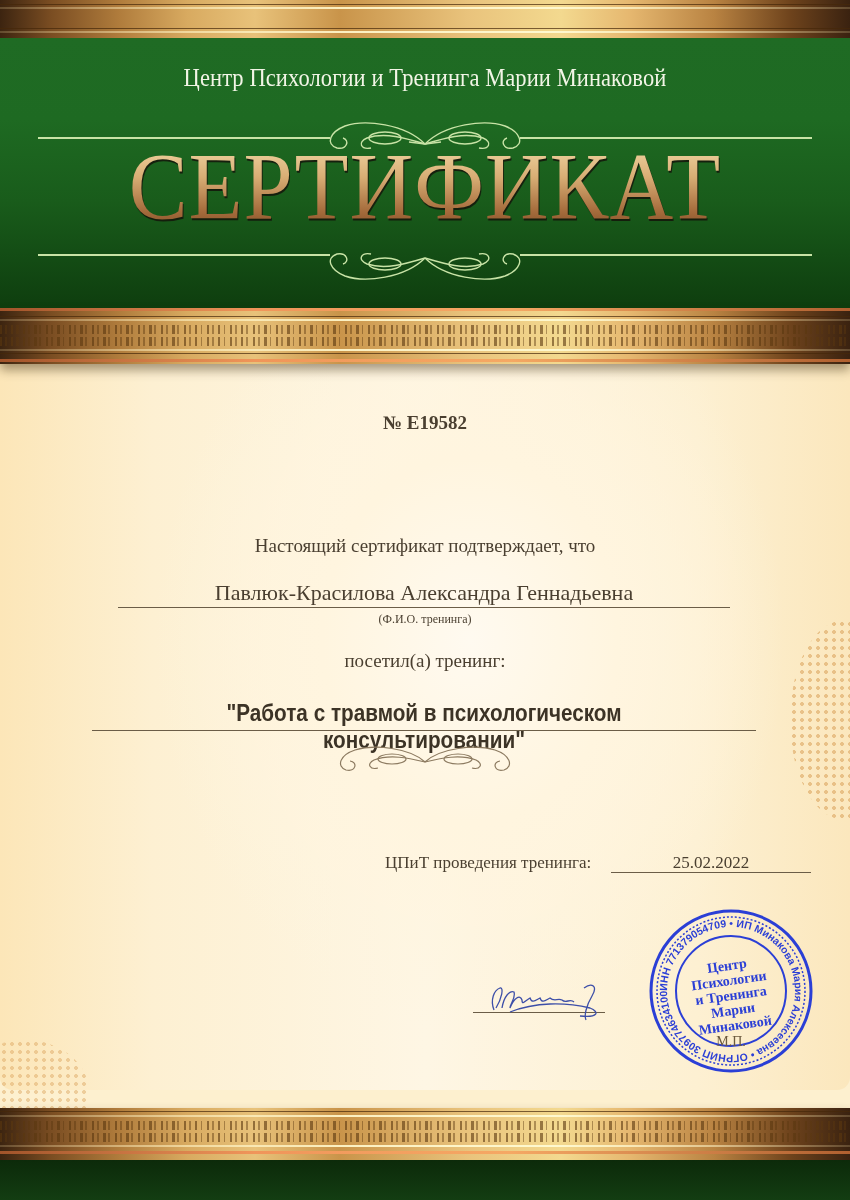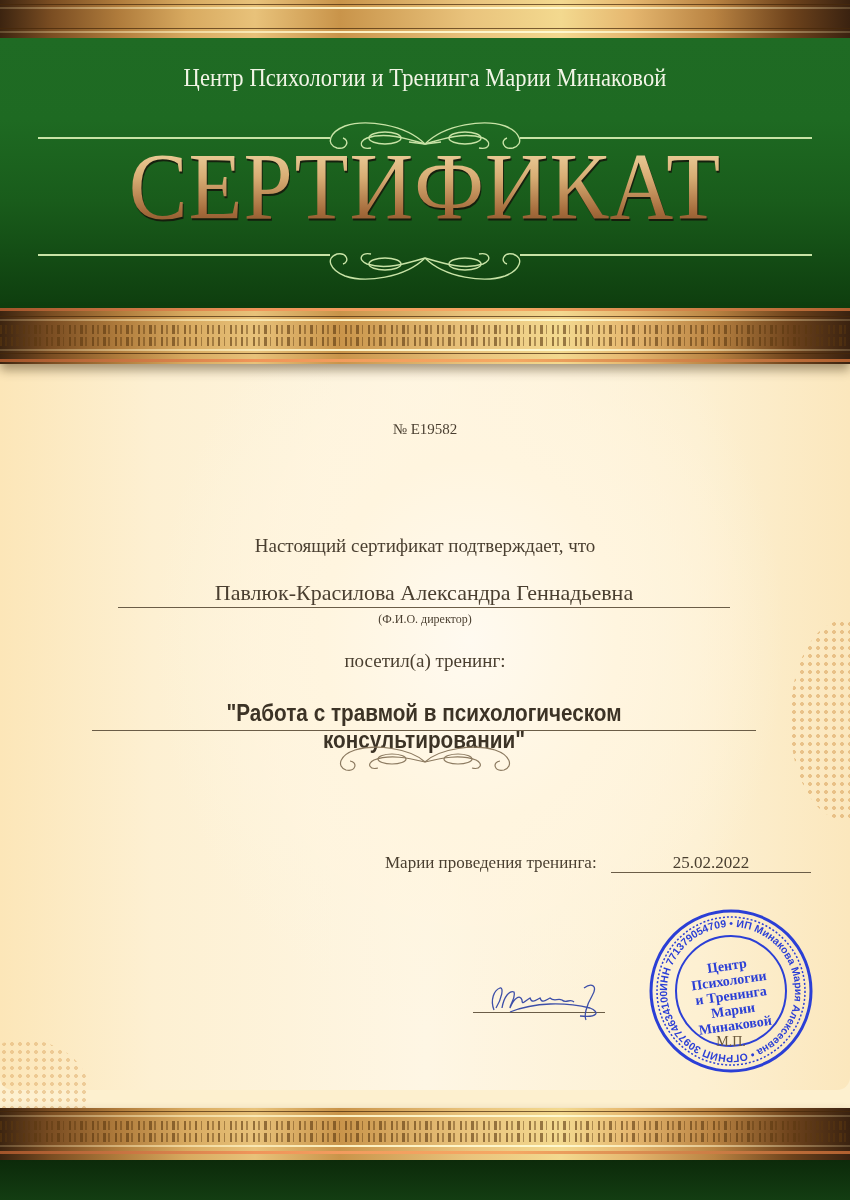--- a/index.html
+++ b/index.html
@@ -65,21 +65,21 @@
       line-height: 1;
       color: #d9b27a;
       background: linear-gradient(180deg, #f4dcaa 0%, #d8ad74 40%, #a56c3c 75%, #7d4b24 100%);
       -webkit-background-clip: text; background-clip: text;
       -webkit-text-fill-color: transparent;
       filter: drop-shadow(1px 2px 0 rgba(20,20,10,0.85));
       transform: scaleX(0.92);
     }
 
     .text { position: absolute; width: 850px; left: 0; text-align: center; color: #4a3f30; }
-    .number { top: 421px; font-size: 15px; }
+    .number { top: 412px; font-size: 19px; font-weight: bold; }
     .confirm { top: 535px; font-size: 19px; }
     .name { top: 580px; font-size: 22px; left: 118px; width: 612px; }
     .name-line { position: absolute; left: 118px; top: 607px; width: 612px; height: 1px; background: #6b5d47; }
     .name-caption { top: 612px; font-size: 12px; }
     .attended { top: 650px; font-size: 19px; text-align: center; }
     .training { top: 700px; font-size: 23px; font-weight: bold; left: 92px; width: 664px; color: #3c3326; font-family: "Liberation Sans", sans-serif; transform: scaleX(0.9); }
     .training-line { position: absolute; left: 92px; top: 730px; width: 664px; height: 1px; background: #6b5d47; }
     .ornament-brown { position: absolute; left: 320px; top: 740px; width: 210px; height: 38px; }
 
     .date-label { position: absolute; left: 385px; top: 853px; font-size: 17px; color: #4a3f30; }
@@ -163,37 +163,37 @@
     <div class="stripe pattern" style="top:29px"></div>
     <div class="stripe hl" style="top:41px"></div>
     <div class="stripe dk" style="top:45px"></div>
     <div class="stripe orange" style="top:51px"></div>
   </div>
 
   <div class="text number">№ E19582</div>
   <div class="text confirm">Настоящий сертификат подтверждает, что</div>
   <div class="text name">Павлюк-Красилова Александра Геннадьевна</div>
   <div class="name-line"></div>
-  <div class="text name-caption">(Ф.И.О. директор)</div>
+  <div class="text name-caption">(Ф.И.О. тренинга)</div>
   <div class="text attended">посетил(а) тренинг:</div>
   <div class="text training">"Работа с травмой в психологическом консультировании"</div>
   <div class="training-line"></div>
 
   <svg class="ornament-brown" viewBox="0 0 210 38">
     <g fill="none" stroke="#8c7a60" stroke-width="1.2">
       <path d="M105 22 C90 8, 55 4, 35 10 C20 15, 16 26, 26 30 C36 32, 38 22, 30 21"></path>
       <path d="M105 22 C120 8, 155 4, 175 10 C190 15, 194 26, 184 30 C174 32, 172 22, 180 21"></path>
       <path d="M105 22 C88 18, 70 14, 54 20 C46 24, 50 30, 58 28"></path>
       <path d="M105 22 C122 18, 140 14, 156 20 C164 24, 160 30, 152 28"></path>
       <ellipse cx="72" cy="19" rx="14" ry="5"></ellipse>
       <ellipse cx="138" cy="19" rx="14" ry="5"></ellipse>
     </g>
   </svg>
 
-  <div class="date-label">Марии проведения тренинга:</div>
+  <div class="date-label">ЦПиТ проведения тренинга:</div>
   <div class="date-value">25.02.2022</div>
   <div class="date-line"></div>
 
   <div class="sig-line"></div>
   <svg class="signature" viewBox="0 0 130 45">
     <g fill="none" stroke="#3d4fa8" stroke-width="1.3">
       <path d="M14 32 C10 22, 14 12, 20 10 C24 9, 22 20, 16 30"></path>
       <path d="M22 30 C24 18, 30 12, 34 14 C36 20, 30 26, 30 30 C34 20, 40 16, 42 22 C42 28, 46 22, 50 20 C52 26, 56 22, 60 20 C62 26, 66 22, 70 20 C74 24, 78 20, 82 22 C86 26, 90 20, 94 24"></path>
       <path d="M30 34 C55 24, 85 24, 110 30 C120 34, 118 40, 100 38"></path>
       <path d="M104 10 C112 4, 118 8, 112 18 C106 28, 104 38, 106 42"></path>

